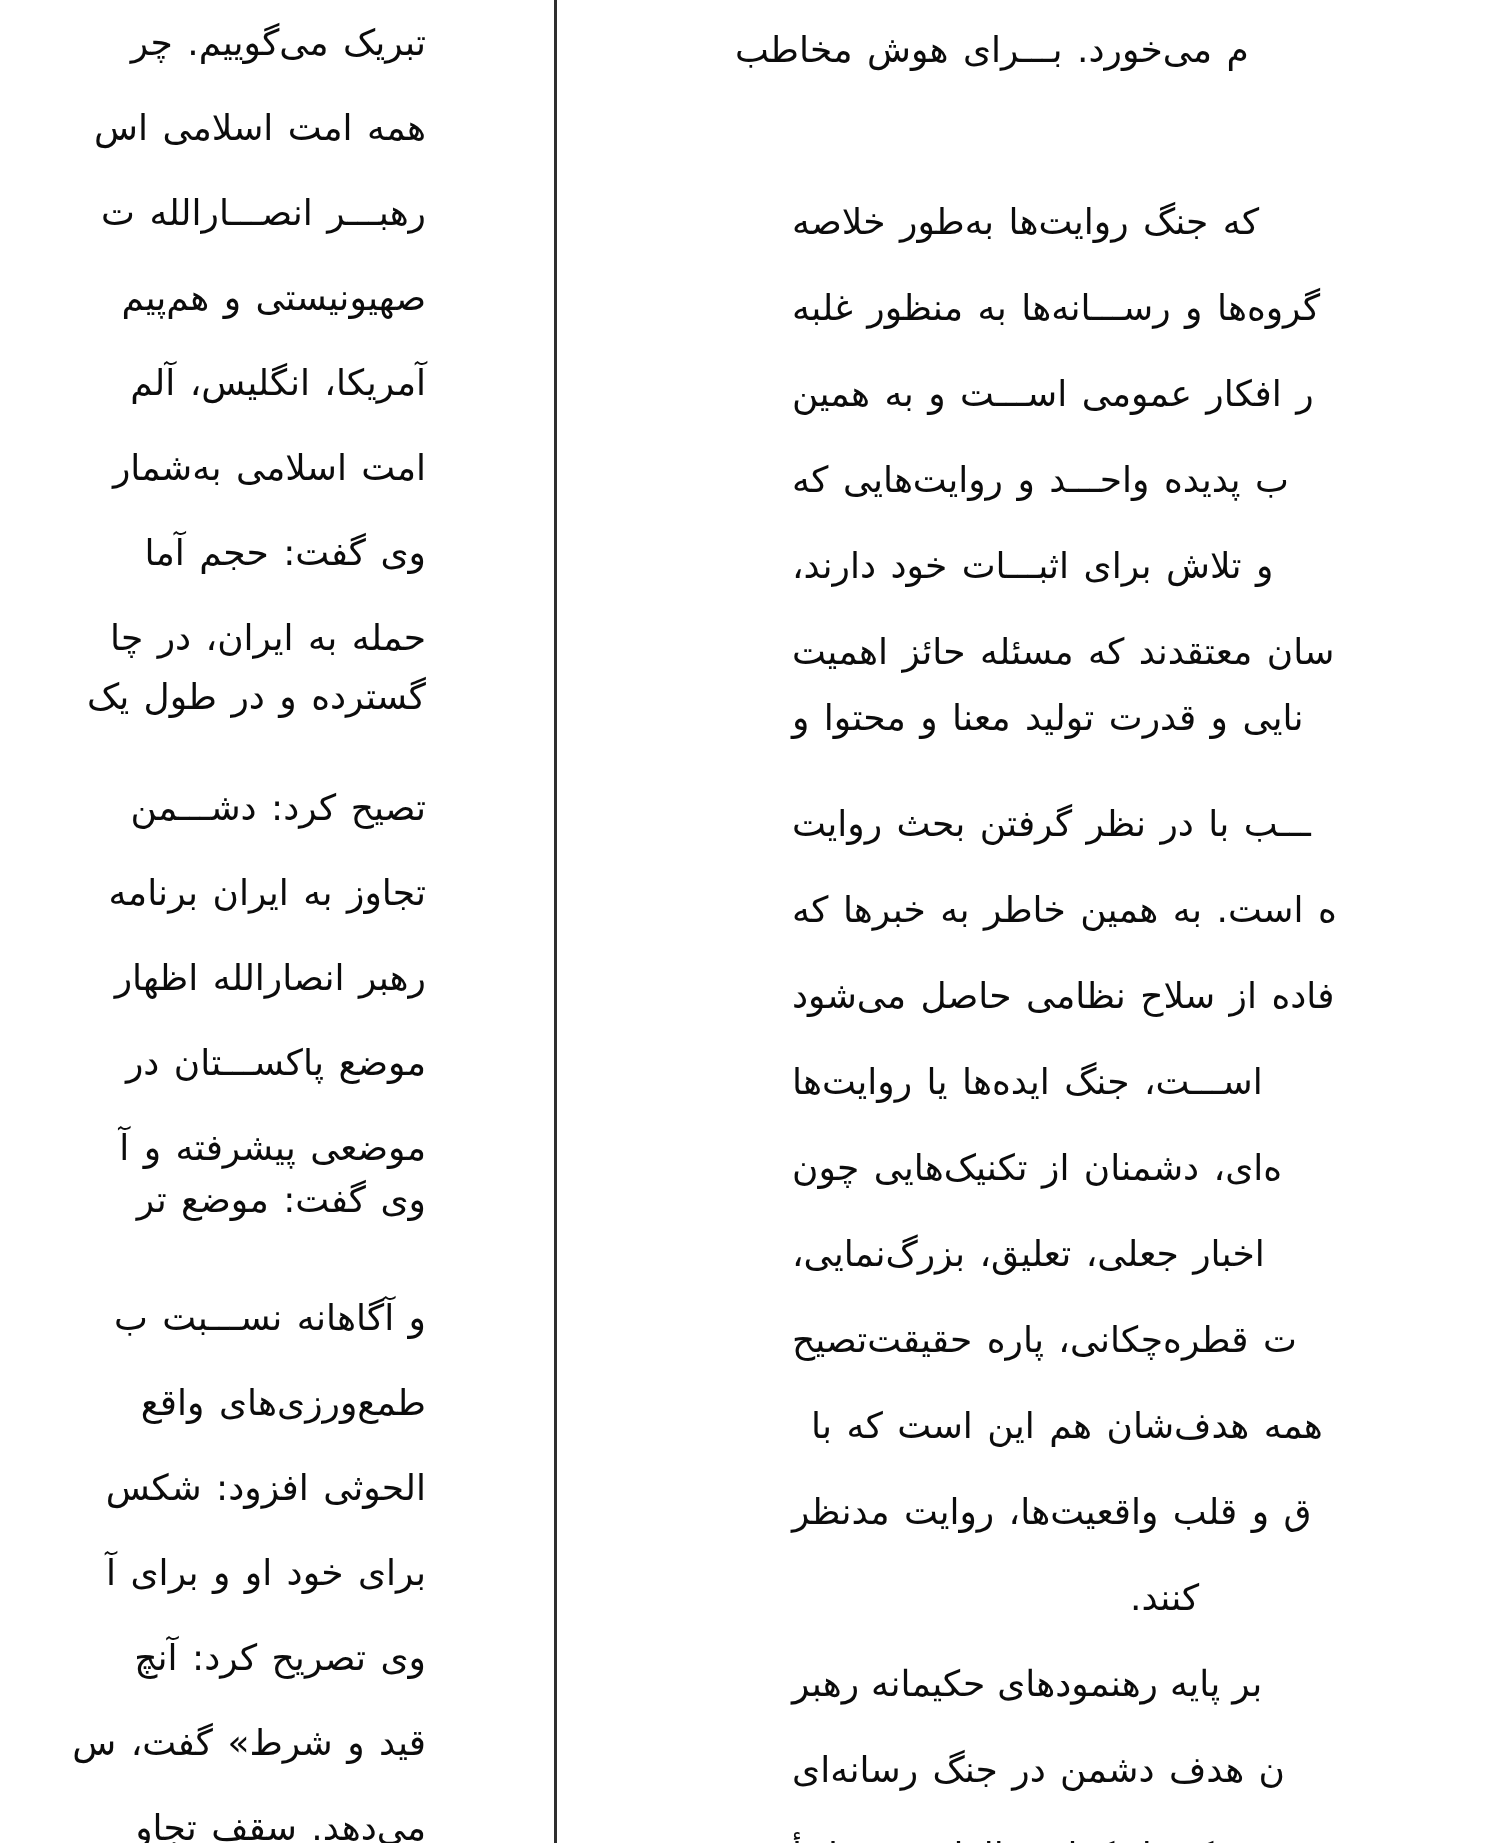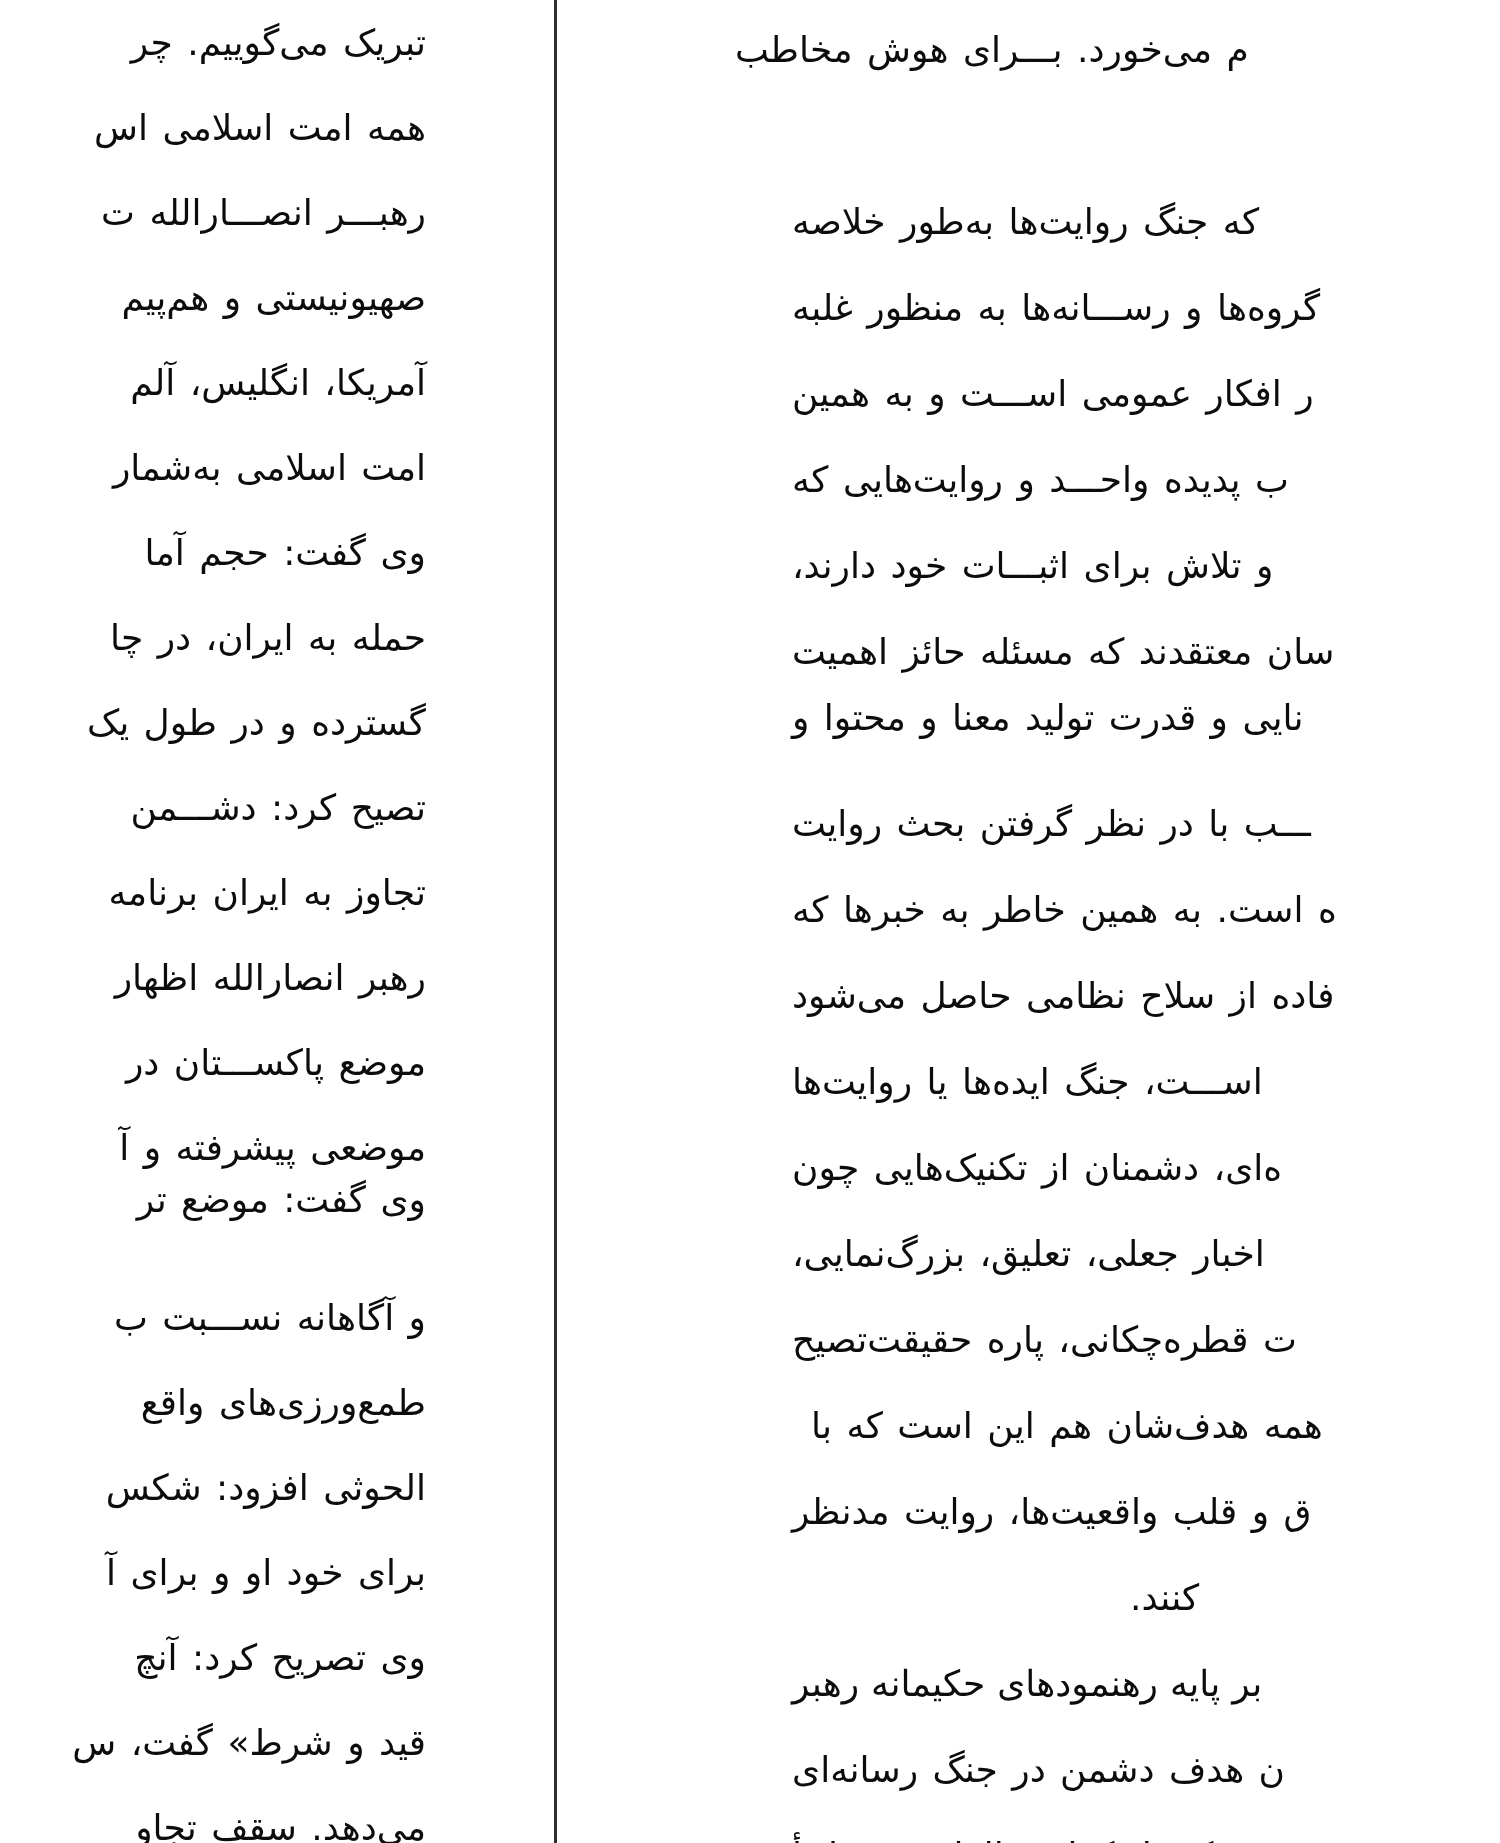--- a/index.html
+++ b/index.html
@@ -55,21 +55,21 @@
 
   <div class="col-left" dir="rtl">
       <div class="line" style="top: 3px;">تبریک می‌گوییم. چر</div>
       <div class="line" style="top: 88px;">همه امت اسلامی اس</div>
       <div class="line" style="top: 173px;">رهبـــر انصـــارالله ت</div>
       <div class="line" style="top: 258px;">صهیونیستی و هم‌پیم</div>
       <div class="line" style="top: 343px;">آمریکا، انگلیس، آلم</div>
       <div class="line" style="top: 428px;">امت اسلامی به‌شمار</div>
       <div class="line" style="top: 513px;">وی گفت: حجم آما</div>
       <div class="line" style="top: 598px;">حمله به ایران، در چا</div>
-      <div class="line" style="top: 683px;">گسترده و در طول یک</div>
+      <div class="line" style="top: 657px;">گسترده و در طول یک</div>
       <div class="line" style="top: 768px;">تصیح کرد: دشـــمن</div>
       <div class="line" style="top: 853px;">تجاوز به ایران برنامه</div>
       <div class="line" style="top: 938px;">رهبر انصارالله اظهار</div>
       <div class="line" style="top: 1023px;">موضع پاکســـتان در</div>
       <div class="line" style="top: 1108px;">موضعی پیشرفته و آ</div>
       <div class="line" style="top: 1160px;">وی گفت: موضع تر</div>
       <div class="line" style="top: 1278px;">و آگاهانه نســـبت ب</div>
       <div class="line" style="top: 1363px;">طمع‌ورزی‌های واقع</div>
       <div class="line" style="top: 1448px;">الحوثی افزود: شکس</div>
       <div class="line" style="top: 1533px;">برای خود او و برای آ</div>

